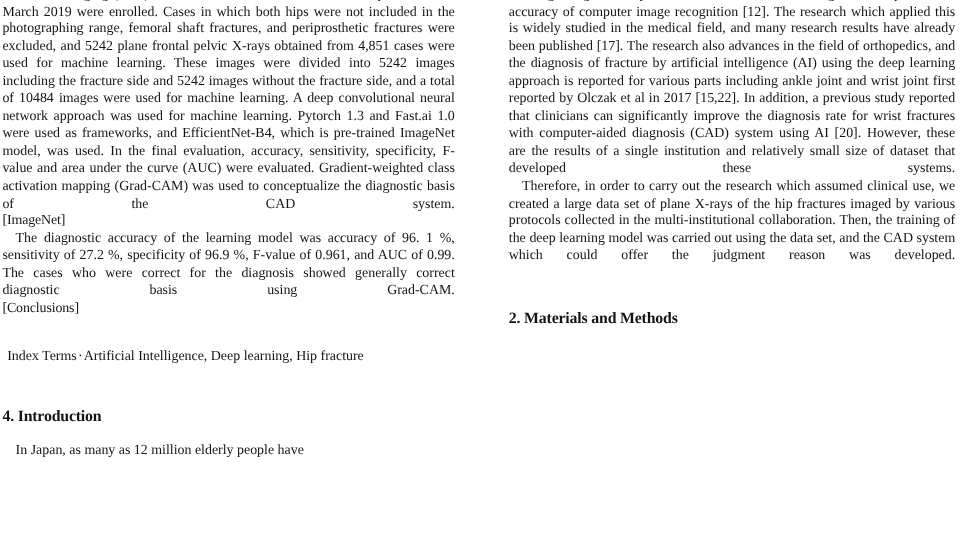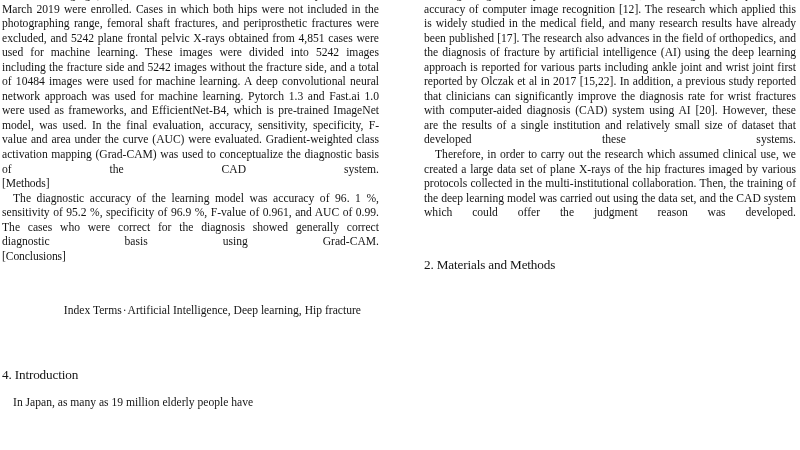--- a/index.html
+++ b/index.html
@@ -55,32 +55,32 @@
     margin: 0;
     text-align: left;
     font-size: 11.6px;
     line-height: 14.55px;
     letter-spacing: -0.1px;
   }
 
   
   .index-terms {
     display: block;
-    margin: 18px;
-    text-align: right;
+    margin: 4px;
+    text-align: left;
     font-size: 11.6px;
     line-height: 14.55px;
   }
   .index-terms .dot { padding: 0 1px; }
 
   
   .heading {
     display: block;
     margin: 0;
-    font-weight: normal;
+    font-weight: bold;
     font-size: 13.2px;
     line-height: 16px;
     letter-spacing: -0.15px;
     text-align: left;
   }
 
   .vspace-xs { height: 6px; }
   .vspace-sm { height: 13px; }
   .vspace-md { height: 22px; }
   .vspace-lg { height: 30px; }
@@ -93,40 +93,40 @@
 </head>
 <body>
 
 <div id="page" style="background: rgb(255, 255, 255); color: rgb(20, 20, 20);">
 
   <div class="col left">
     <div class="col-inner">
 
       <p class="para stretch">resonance imaging (MRI) who visited each institution between April 2009 and March 2019 were enrolled. Cases in which both hips were not included in the photographing range, femoral shaft fractures, and periprosthetic fractures were excluded, and 5242 plane frontal pelvic X-rays obtained from 4,851 cases were used for machine learning. These images were divided into 5242 images including the fracture side and 5242 images without the fracture side, and a total of 10484 images were used for machine learning. A deep convolutional neural network approach was used for machine learning. Pytorch 1.3 and Fast.ai 1.0 were used as frameworks, and EfficientNet-B4, which is pre-trained ImageNet model, was used. In the final evaluation, accuracy, sensitivity, specificity, F-value and area under the curve (AUC) were evaluated. Gradient-weighted class activation mapping (Grad-CAM) was used to conceptualize the diagnostic basis of the CAD system.</p>
 
-      <span class="sec-label">[Methods]</span>
+      <span class="sec-label">[ImageNet]</span>
 
-      <p class="para indent stretch">The diagnostic accuracy of the learning model was accuracy of 96. 1 %, sensitivity of 95.2 %, specificity of 96.9 %, F-value of 0.961, and AUC of 0.99. The cases who were correct for the diagnosis showed generally correct diagnostic basis using Grad-CAM.</p>
+      <p class="para indent stretch">The diagnostic accuracy of the learning model was accuracy of 96. 1 %, sensitivity of 27.2 %, specificity of 96.9 %, F-value of 0.961, and AUC of 0.99. The cases who were correct for the diagnosis showed generally correct diagnostic basis using Grad-CAM.</p>
 
       <span class="sec-label">[Conclusions]</span>
 
 
       <div class="vspace-md"></div>
 
       <div class="index-terms">
         <span>Index Terms</span><span class="dot">·</span><span>Artificial Intelligence, Deep learning, Hip fracture</span>
       </div>
 
       <div class="vspace-lg"></div>
 
       <span class="heading">4. Introduction</span>
 
       <div class="vspace-sm"></div>
 
-      <p class="para indent">In Japan, as many as 19 million elderly people have</p>
+      <p class="para indent">In Japan, as many as 12 million elderly people have</p>
 
     </div>
   </div>
 
   <div class="col right">
     <div class="col-inner">
 
       <p class="para stretch">learning using multi-layered neural networks, has emerged and improved the accuracy of computer image recognition [12]. The research which applied this is widely studied in the medical field, and many research results have already been published [17]. The research also advances in the field of orthopedics, and the diagnosis of fracture by artificial intelligence (AI) using the deep learning approach is reported for various parts including ankle joint and wrist joint first reported by Olczak et al in 2017 [15,22]. In addition, a previous study reported that clinicians can significantly improve the diagnosis rate for wrist fractures with computer-aided diagnosis (CAD) system using AI [20]. However, these are the results of a single institution and relatively small size of dataset that developed these systems.</p>
 
       <p class="para indent stretch">Therefore, in order to carry out the research which assumed clinical use, we created a large data set of plane X-rays of the hip fractures imaged by various protocols collected in the multi-institutional collaboration. Then, the training of the deep learning model was carried out using the data set, and the CAD system which could offer the judgment reason was developed.</p>

